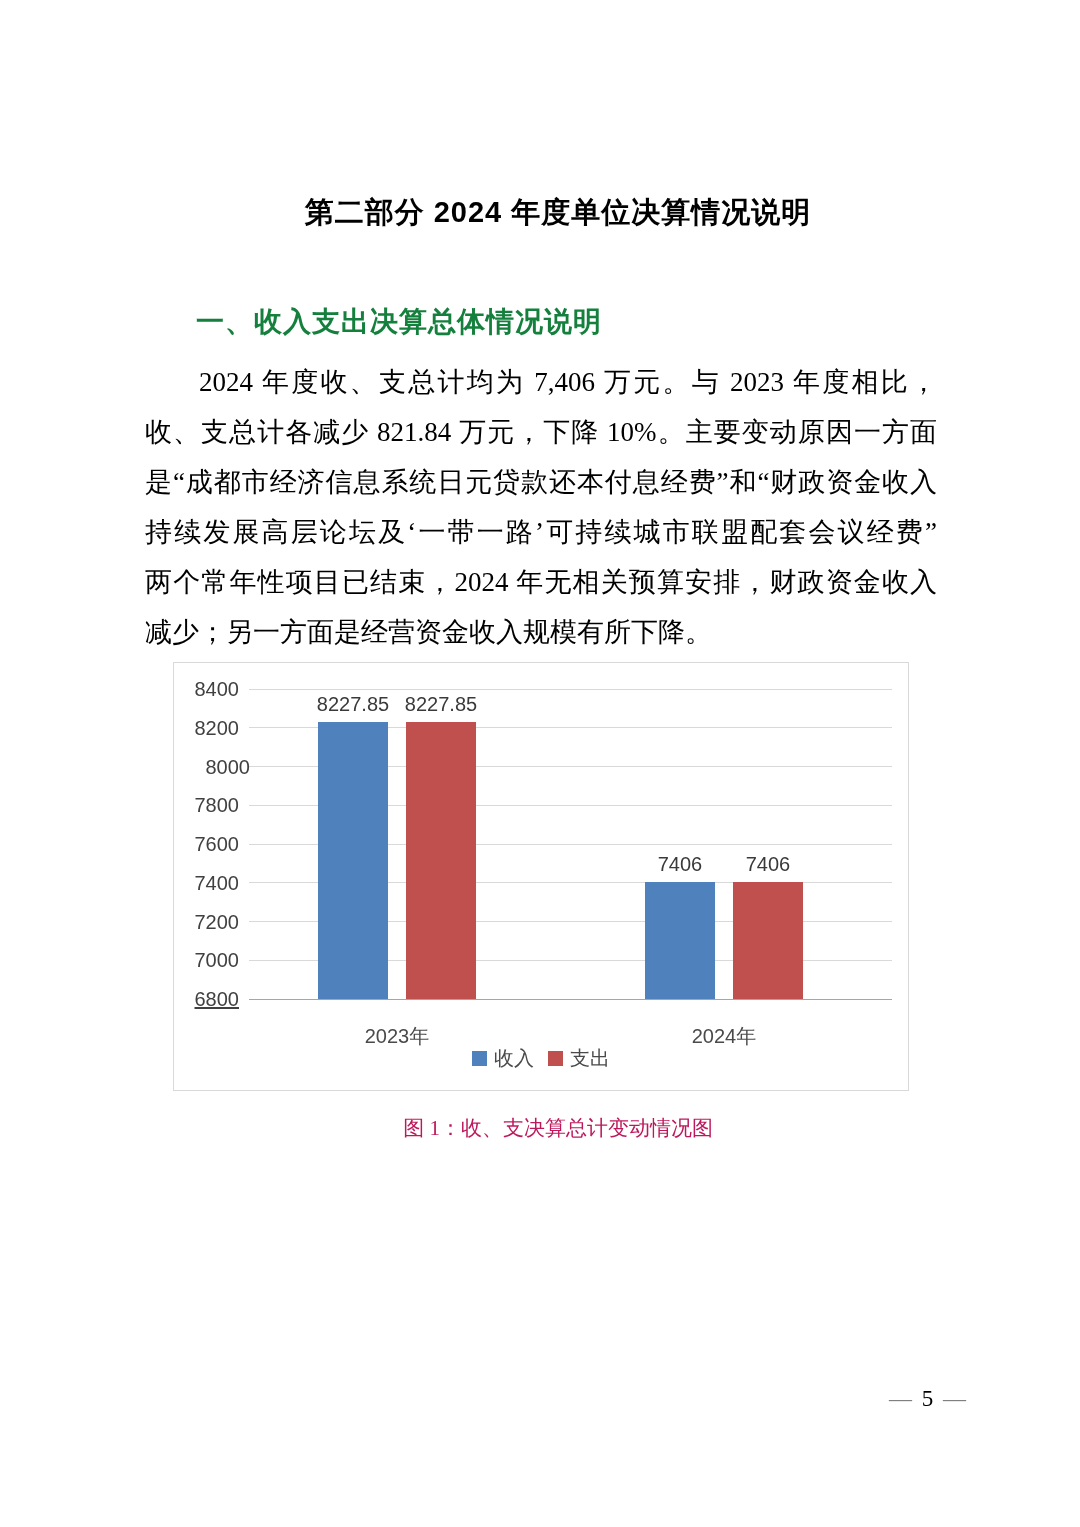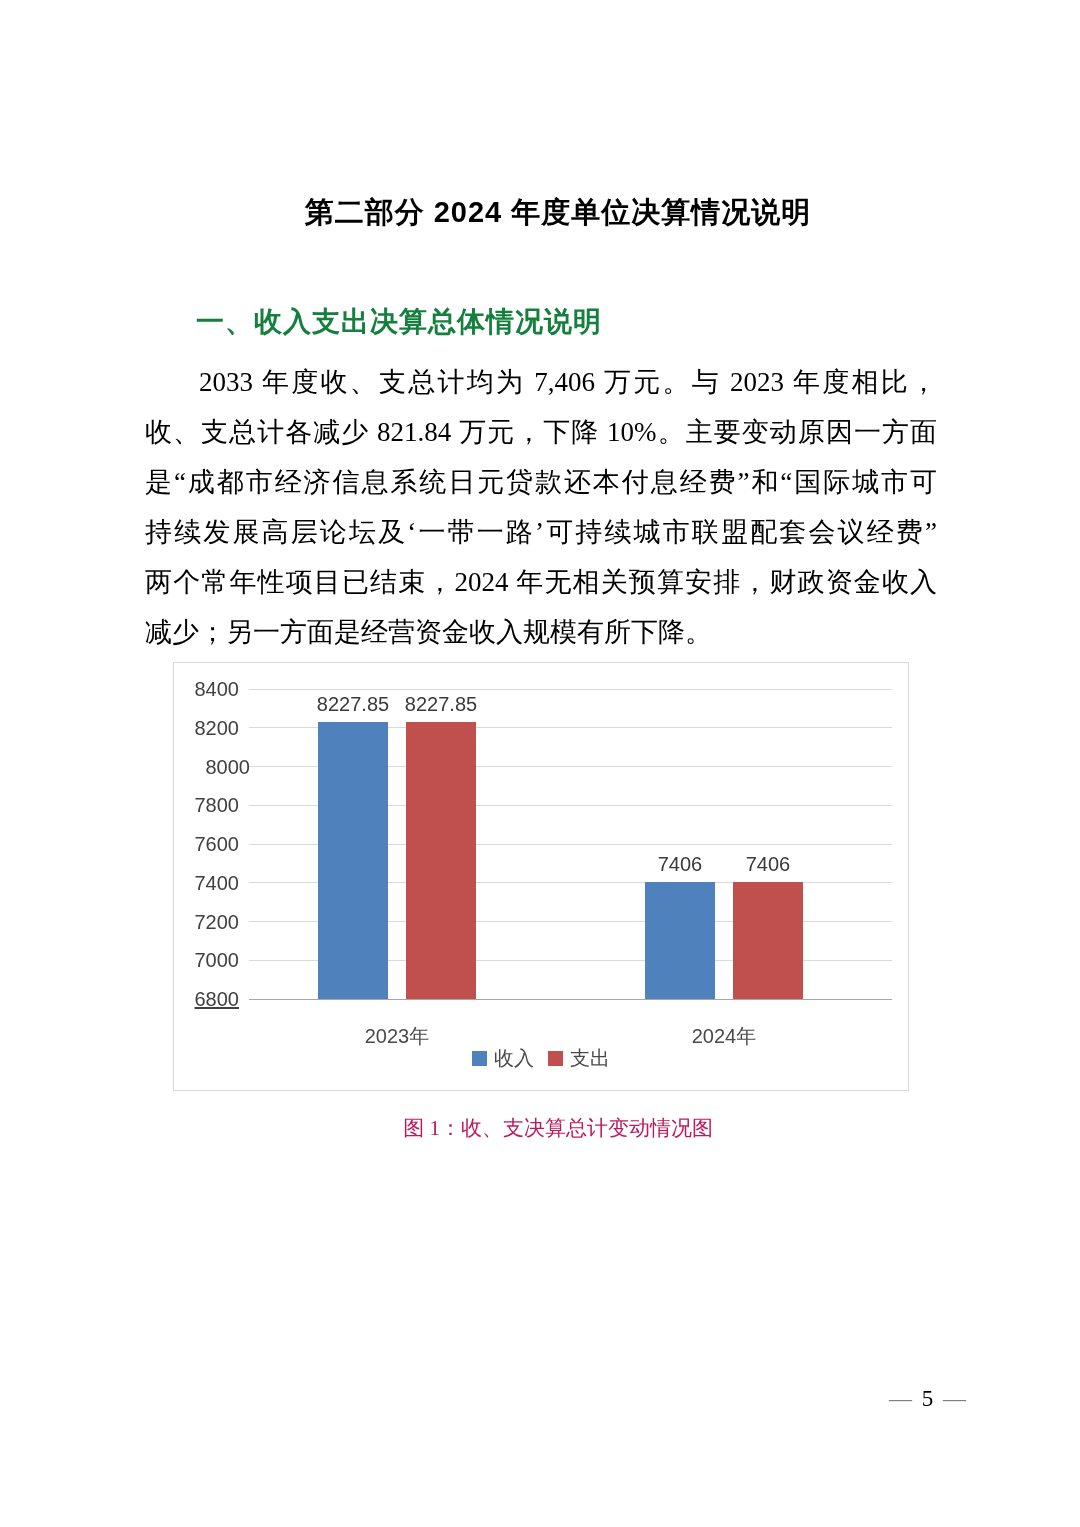--- a/index.html
+++ b/index.html
@@ -130,23 +130,23 @@
 </head>
 <body>
 
 <div class="page">
 
   <div class="doc-title">第二部分  2024 年度单位决算情况说明</div>
 
   <div class="section-heading">一、收入支出决算总体情况说明</div>
 
   <div class="paragraph">
-    <div class="para-line first">2033 年度收、支总计均为 7,406 万元。与 2023 年度相比，</div>
+    <div class="para-line first">2024 年度收、支总计均为 7,406 万元。与 2023 年度相比，</div>
     <div class="para-line">收、支总计各减少 821.84 万元，下降 10%。主要变动原因一方面</div>
-    <div class="para-line">是“成都市经济信息系统日元贷款还本付息经费”和“国际城市可</div>
+    <div class="para-line">是“成都市经济信息系统日元贷款还本付息经费”和“财政资金收入</div>
     <div class="para-line">持续发展高层论坛及‘一带一路’可持续城市联盟配套会议经费”</div>
     <div class="para-line">两个常年性项目已结束，2024 年无相关预算安排，财政资金收入</div>
     <div class="para-line last">减少；另一方面是经营资金收入规模有所下降。</div>
   </div>
 
   <div class="chart-box" id="chart">
       <div class="gridline axis" style="left: 75px; width: 643px; top: 335.5px;"></div>
       <div class="ytick-label" style="left: 5px; top: 326px; text-decoration: underline;">6800</div>
       <div class="gridline" style="left: 75px; width: 643px; top: 296.75px;"></div>
       <div class="ytick-label" style="left: 5px; top: 287.25px;">7000</div>

